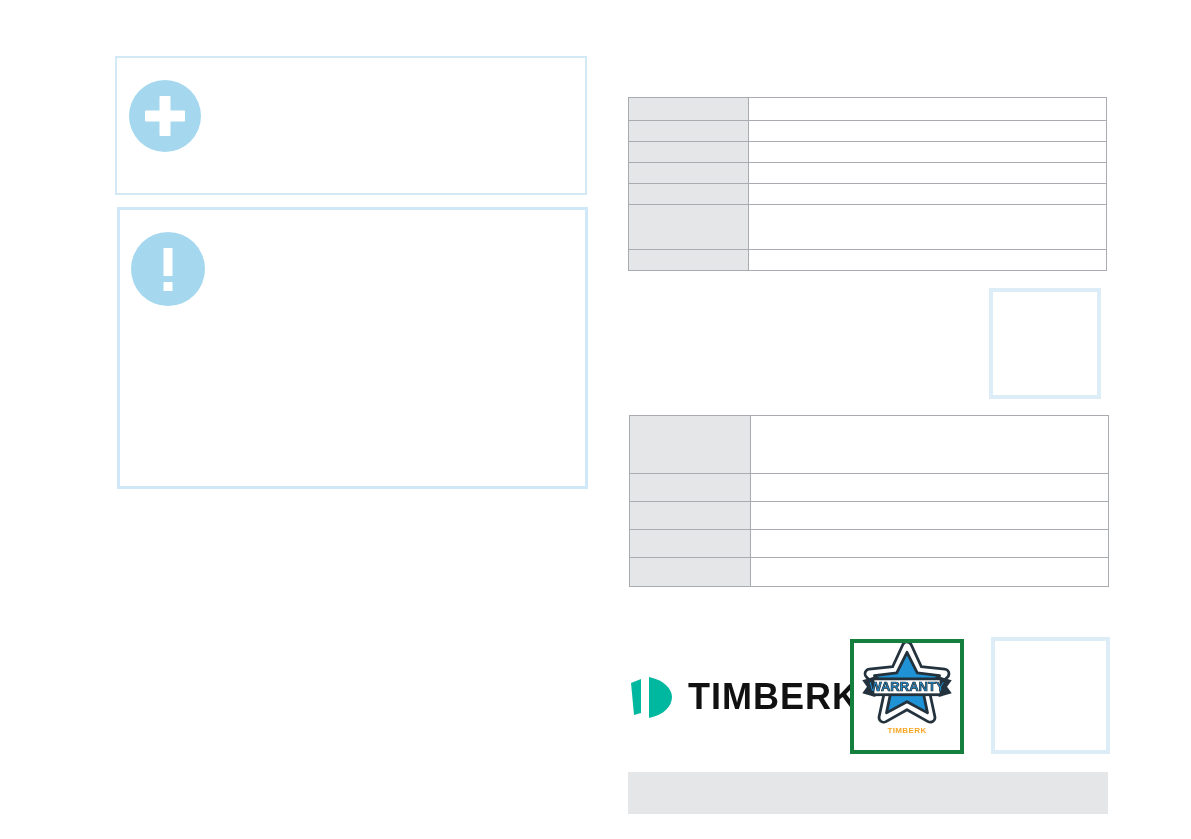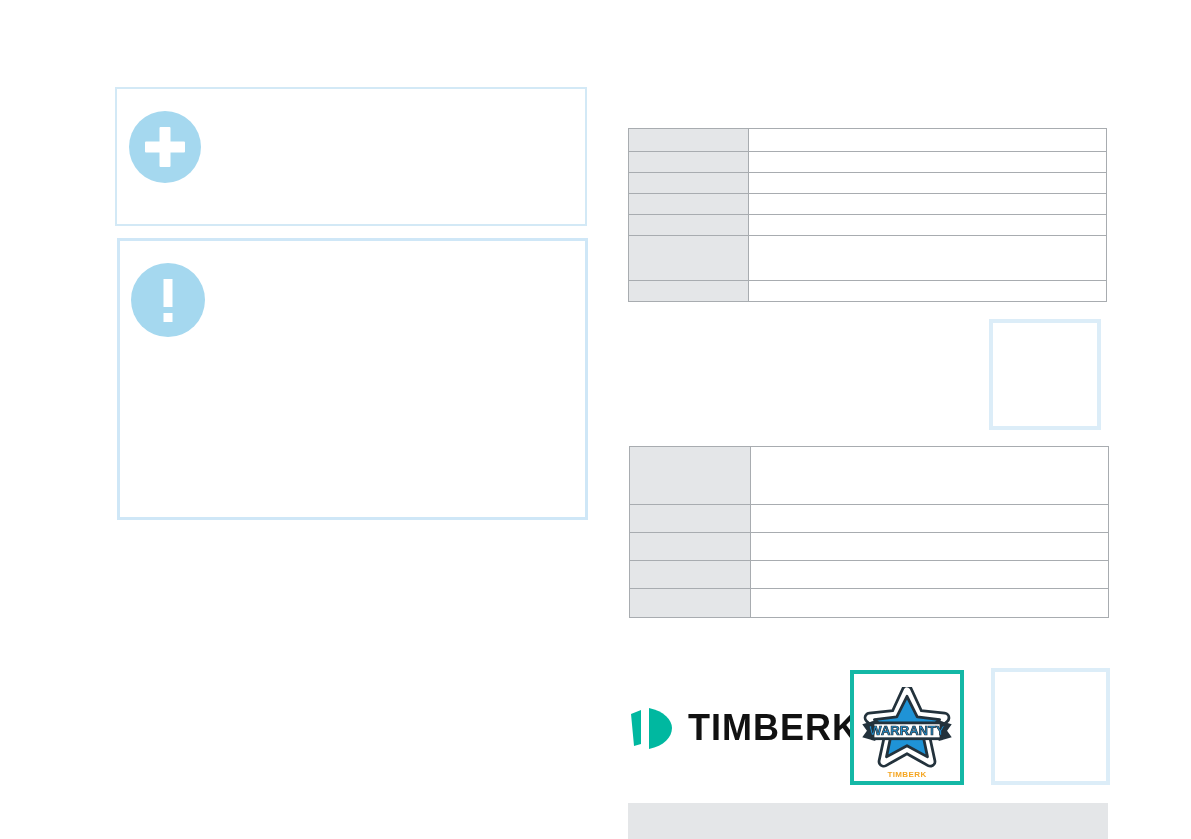--- a/index.html
+++ b/index.html
@@ -11,21 +11,20 @@
     height: 839px;
     background: #ffffff;
     font-family: "Liberation Sans", sans-serif;
     position: relative;
     overflow: hidden;
   }
 
   .page {
     position: absolute;
     inset: 0;
-    margin-top: 31px;
   }
 
   
   .callout {
     position: absolute;
     background: #ffffff;
     box-sizing: border-box;
   }
   .callout-note {
     left: 115px;
@@ -157,23 +156,23 @@
     left: 991px;
     top: 637px;
     width: 119px;
     height: 117px;
   }
   #frame-warranty {
     left: 850px;
     top: 639px;
     width: 114px;
     height: 115px;
-    border: 4px solid #14b8a6;
+    border: 4px solid #15803d;
     display: flex;
-    align-items: flex-end;
+    align-items: flex-start;
     justify-content: center;
   }
 
   
   #brand-logo {
     position: absolute;
     left: 628px;
     top: 673px;
     display: flex;
     align-items: center;

